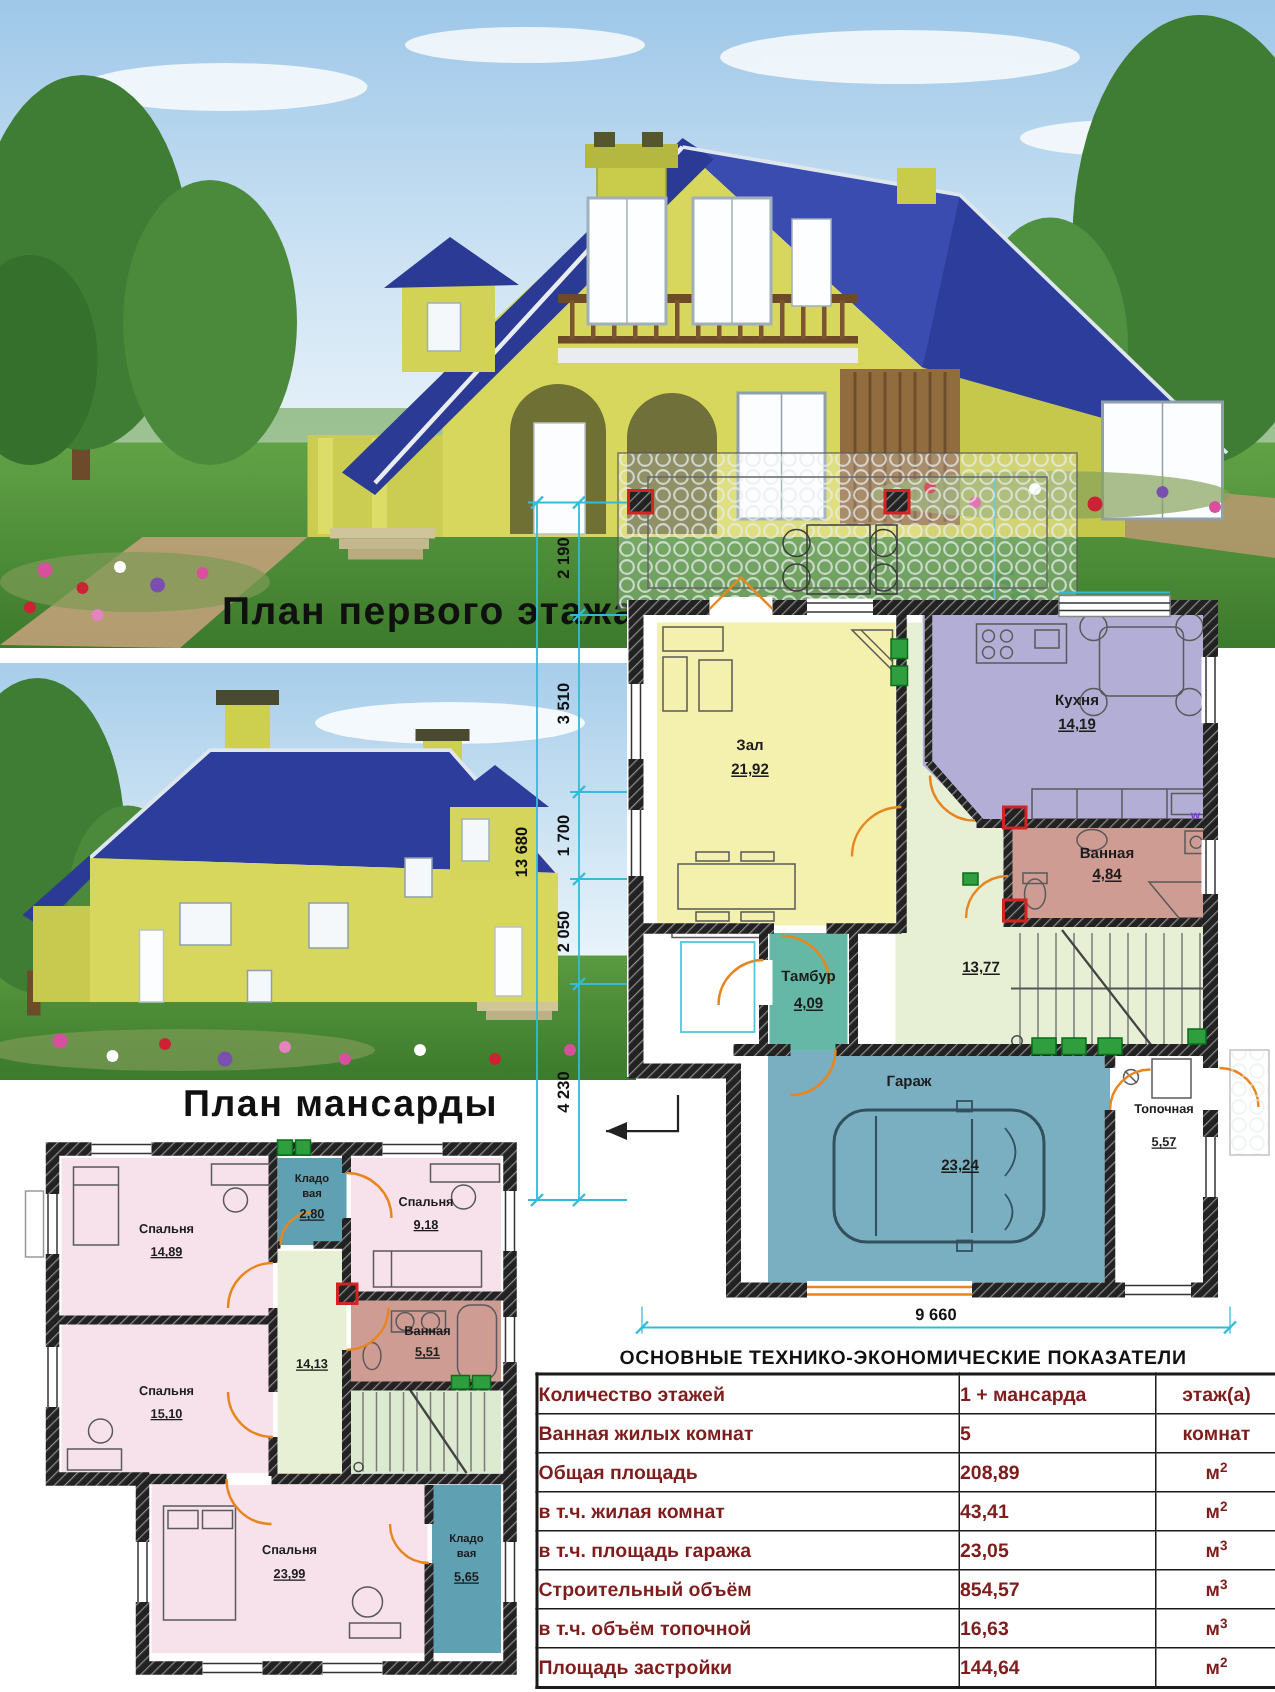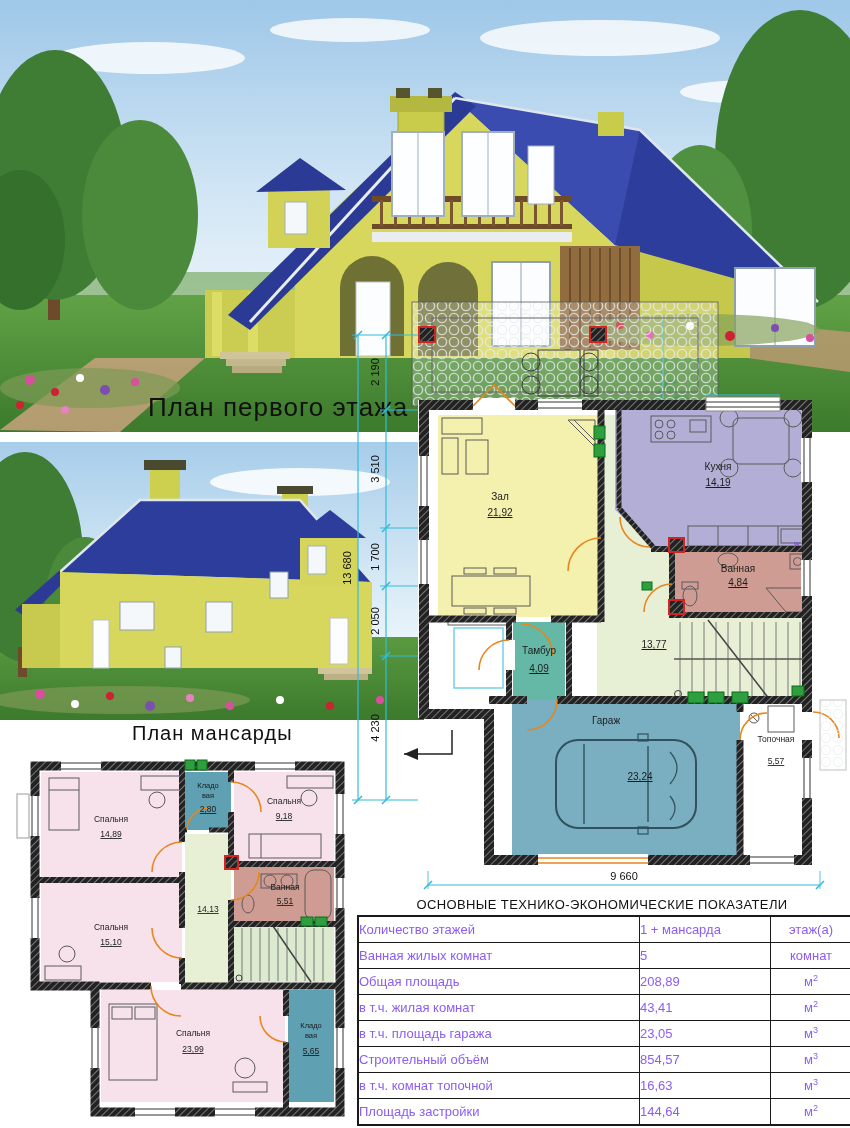--- a/index.html
+++ b/index.html
@@ -1,34 +1,34 @@
 <!DOCTYPE html>
 <html style="--dim: #33bcd9; --door: #e8861e; --living: #f4f0ae; --kitchen: #b3aed6; --bath: #cf9c94; --vestibule: #65b8a6; --corridor: #e7efd4; --garage: #79afc0; --bedroom: #f7e2ec; --storage: #5fa0b2; --stairs_bg: #dcead0; --plant: #2f9e3f; --red_post: #d42323; --roof: #2d3d9c; --house_wall: #d6d75c;"><head>
 <meta charset="utf-8">
 <style>
   html,body{margin:0;padding:0;background:#fff;font-family:"Liberation Sans",sans-serif;}
-  #canvas{position:relative;width:850px;height:1128px;overflow:hidden;background:#fff;}
+  #canvas{position:relative;width:850px;height:1128px;overflow:hidden;background:#fff;font-weight:bold;}
   .abs{position:absolute;}
   .caption{font-size:26px;color:#101010;letter-spacing:1px;white-space:nowrap;font-family:"Liberation Sans",sans-serif;}
   
   text{font-family:"Liberation Sans",sans-serif;}
   .nm{font-size:10px;fill:#1c1c1c;text-anchor:middle;}
   .nm8{font-size:8.5px;fill:#1c1c1c;text-anchor:middle;}
   .ar{font-size:10px;fill:#1c1c1c;text-anchor:middle;text-decoration:underline;}
   .ar8{font-size:8.5px;fill:#1c1c1c;text-anchor:middle;text-decoration:underline;}
   .dt{font-size:11px;fill:#101010;text-anchor:middle;}
   .furn{stroke:#5a5a5a;stroke-width:1;fill:none;}
   .dimln{stroke:var(--dim);stroke-width:1.2;fill:none;}
   .tick{stroke:var(--dim);stroke-width:1.6;}
   .winln{stroke:#333;stroke-width:1;}
   .door{stroke:var(--door);stroke-width:1.6;fill:none;}
   
   #tek-title{width:490px;text-align:center;font-size:13px;color:#111;letter-spacing:.4px;}
   #tek-table{border-collapse:collapse;width:490px;table-layout:fixed;}
-  #tek-table td{border:1px solid #1a1a1a;height:25px;font-size:13px;color:#8b5cf6;padding:0;vertical-align:middle;}
+  #tek-table td{border:1px solid #1a1a1a;height:25px;font-size:13px;color:#7f1d1d;padding:0;vertical-align:middle;}
   #tek-table{border:2px solid #1a1a1a;}
   td.c1{width:280px;padding-left:10px;}
   td.c2{width:130px;text-align:left;padding-right:10px;}
   td.c3{width:80px;text-align:center;}
   td.c3 sup{font-size:9px;}
 </style>
 </head>
 <body>
 
 <div id="canvas">
@@ -214,21 +214,21 @@
         <circle cx="150" cy="264" r="5" fill="#7a4fb0"></circle>
         <circle cx="190" cy="256" r="4" fill="#e583c0"></circle>
         <circle cx="230" cy="264" r="4" fill="#d84f9e"></circle>
         <circle cx="280" cy="258" r="4" fill="#ffffff"></circle>
         <circle cx="330" cy="264" r="4" fill="#cc2233"></circle>
         <circle cx="380" cy="258" r="4" fill="#d84f9e"></circle>
     </g>
   </svg>
 
   <div class="abs caption" style="left:148px;top:392px">План первого этажа</div>
-  <div class="abs caption" style="left:132px;top:722px;font-size:20px">План мансарды</div>
+  <div class="abs caption" style="left:122px;top:722px;font-size:25px">План мансарды</div>
 
   <svg class="abs" style="left:388px;top:288px" width="462" height="607" viewBox="0 0 462 607">
     <defs>
       <pattern id="wh1" width="5" height="5" patternUnits="userSpaceOnUse" patternTransform="rotate(45)">
         <rect width="5" height="5" fill="#222"></rect>
           <line x1="0" y1="0" x2="0" y2="5" stroke="#8f8f8f" stroke-width="1.6"></line>
       </pattern>
       <pattern id="pv1" width="12" height="12" patternUnits="userSpaceOnUse">
         <circle cx="6" cy="6" r="4.6" fill="none" stroke="#e9edef" stroke-width="1.4"></circle>
       </pattern>
@@ -627,21 +627,21 @@
         <td class="c1"><span>в т.ч. площадь гаража</span></td>
         <td class="c2"><span>23,05</span></td>
         <td class="c3"><span>м</span><sup>3</sup></td>
       </tr>
       <tr>
         <td class="c1"><span>Строительный объём</span></td>
         <td class="c2"><span>854,57</span></td>
         <td class="c3"><span>м</span><sup>3</sup></td>
       </tr>
       <tr>
-        <td class="c1"><span>в т.ч. комнат топочной</span></td>
+        <td class="c1"><span>в т.ч. объём топочной</span></td>
         <td class="c2"><span>16,63</span></td>
         <td class="c3"><span>м</span><sup>3</sup></td>
       </tr>
       <tr>
         <td class="c1"><span>Площадь застройки</span></td>
         <td class="c2"><span>144,64</span></td>
         <td class="c3"><span>м</span><sup>2</sup></td>
       </tr>
     </tbody>
   </table>

